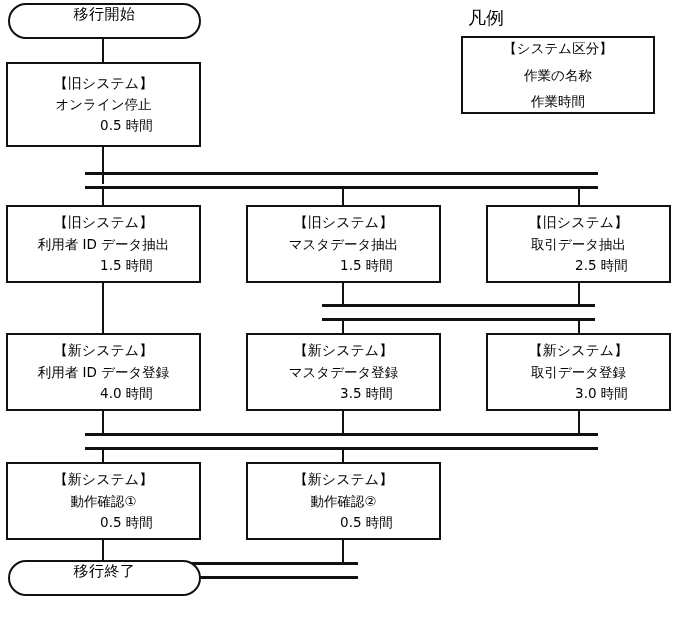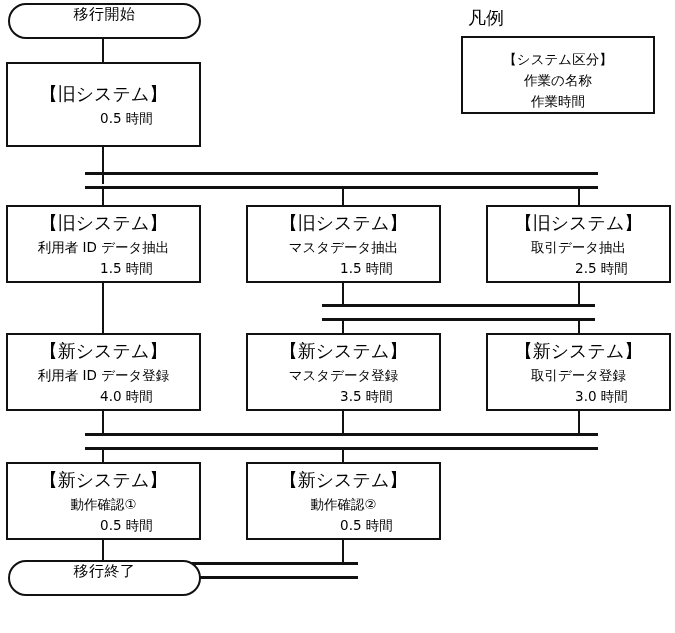--- a/index.html
+++ b/index.html
@@ -37,21 +37,21 @@
     box-sizing: border-box;
     border: 2px solid #111111;
     background: #ffffff;
     display: flex;
     flex-direction: column;
     align-items: center;
     justify-content: center;
     line-height: 1.55;
   }
   .task .sys {
-    font-size: 18px;
+    font-size: 14px;
     white-space: nowrap;
   }
   .task .name {
     font-size: 13.5px;
     white-space: nowrap;
   }
   .task .dur {
     font-size: 13.5px;
     white-space: nowrap;
     margin-left: 46px;
@@ -62,21 +62,21 @@
     font-size: 18px;
   }
   .legend-box {
     position: absolute;
     box-sizing: border-box;
     border: 2px solid #111111;
     background: #ffffff;
     display: flex;
     flex-direction: column;
     align-items: center;
-    justify-content: flex-end;
+    justify-content: space-between;
     line-height: 1.55;
     font-size: 13.5px;
   }
   
   .vline {
     position: absolute;
     width: 2px;
     background: #111111;
   }
   .hbar {
@@ -98,20 +98,21 @@
 
   <div class="legend-title" style="left:468px; top:6px;">凡例</div>
   <div class="legend-box" style="left:461px; top:36px; width:194px; height:78px;">
     <div>【システム区分】</div>
     <div>作業の名称</div>
     <div>作業時間</div>
   </div>
 
   <div class="task" style="left:6px; top:62px; width:195px; height:85px;">
     <div class="sys">【旧システム】</div>
+    <div class="name">オンライン停止</div>
     <div class="dur">0.5 時間</div>
   </div>
 
   <div class="vline" style="left:102px; top:147px; height:37px;"></div>
   <div class="hbar" style="left:85px; top:172px; width:513px;"></div>
   <div class="hbar" style="left:85px; top:186px; width:513px;"></div>
 
   <div class="vline" style="left:102px; top:186px; height:22px;"></div>
   <div class="vline" style="left:342px; top:186px; height:22px;"></div>
   <div class="vline" style="left:578px; top:186px; height:22px;"></div>

